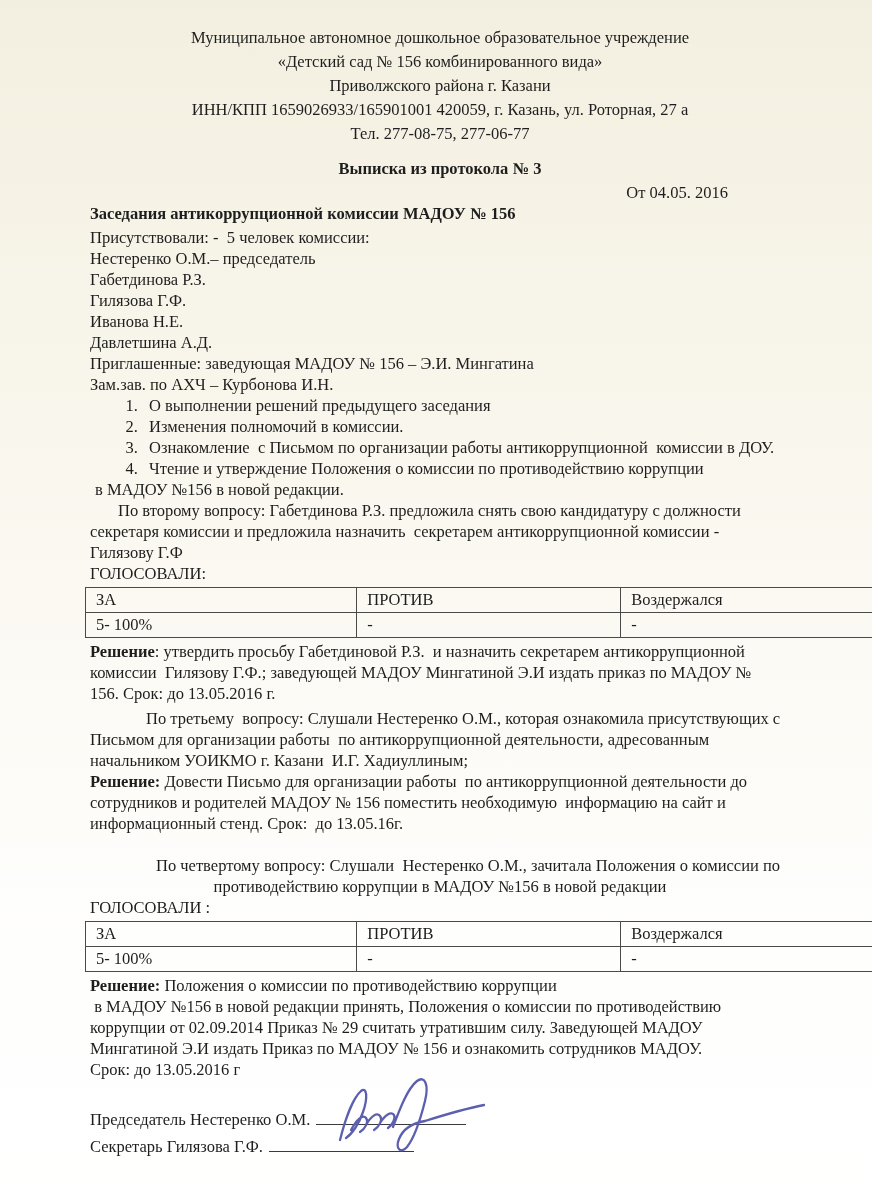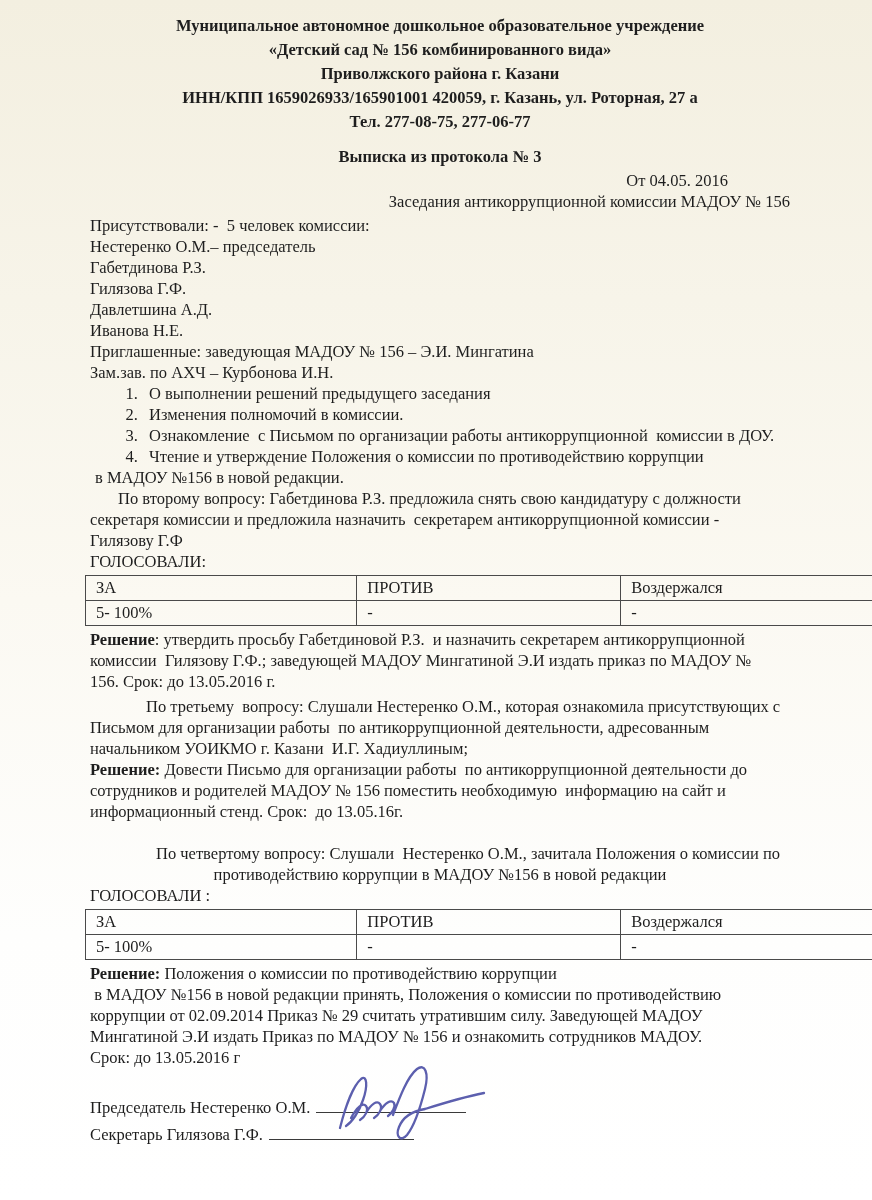--- a/index.html
+++ b/index.html
@@ -8,25 +8,25 @@
     width: 872px;
     height: 1200px;
     box-sizing: border-box;
     padding: 14px 82px 0 90px;
     background: linear-gradient(180deg,#f3efe0 0%, #f7f4e9 25%, #fbf9f2 50%, #fefefd 78%, #ffffff 100%);
     font-family: "Liberation Serif", "DejaVu Serif", serif;
     font-size: 16.5px;
     color: #1e1e1e;
     overflow: hidden;
   }
-  .org-header { text-align: center; font-weight: bold; line-height: 24px; }
+  .org-header { text-align: center; font-weight: normal; line-height: 24px; margin-top: 12px; }
   .hline { white-space: pre-wrap; }
   .doc-title { text-align: center; font-weight: bold; line-height: 21px; margin-top: 12px; }
   .doc-date  { text-align: right; padding-right: 62px; line-height: 21px; margin-top: 3px; }
-  .doc-subtitle { text-align: right; font-weight: normal; line-height: 21px; }
+  .doc-subtitle { text-align: left; font-weight: bold; line-height: 21px; }
   .ln { line-height: 21px; white-space: pre-wrap; }
   .attendees { margin-top: 3px; }
   ol.agenda { margin: 0; padding: 0 0 0 52px; list-style: decimal; }
   ol.agenda li { line-height: 21px; padding-left: 7px; white-space: pre-wrap; }
   .cont { margin-left: 5px; }
   .ind1 { text-indent: 28px; }
   .ind2 { text-indent: 56px; }
   .gap-sm { margin-top: 4px; }
   .gap-lg { margin-top: 21px; text-align: center; }
   table.vote {
@@ -71,22 +71,22 @@
 
   <div class="doc-title">Выписка из протокола № 3</div>
   <div class="doc-date">От 04.05. 2016</div>
   <div class="doc-subtitle">Заседания антикоррупционной комиссии МАДОУ № 156</div>
 
   <div class="attendees">
     <div class="ln">Присутствовали: -  5 человек комиссии:</div>
     <div class="ln">Нестеренко О.М.– председатель</div>
     <div class="ln">Габетдинова Р.З.</div>
     <div class="ln">Гилязова Г.Ф.</div>
+    <div class="ln">Иванова Н.Е.</div>
     <div class="ln">Давлетшина А.Д.</div>
-    <div class="ln">Иванова Н.Е.</div>
     <div class="ln">Приглашенные: заведующая МАДОУ № 156 – Э.И. Мингатина</div>
     <div class="ln">Зам.зав. по АХЧ – Курбонова И.Н.</div>
   </div>
 
   <ol class="agenda">
     <li>О выполнении решений предыдущего заседания</li>
     <li>Изменения полномочий в комиссии.</li>
     <li>Ознакомление  с Письмом по организации работы антикоррупционной  комиссии в ДОУ.</li>
     <li>Чтение и утверждение Положения о комиссии по противодействию коррупции</li>
   </ol>

